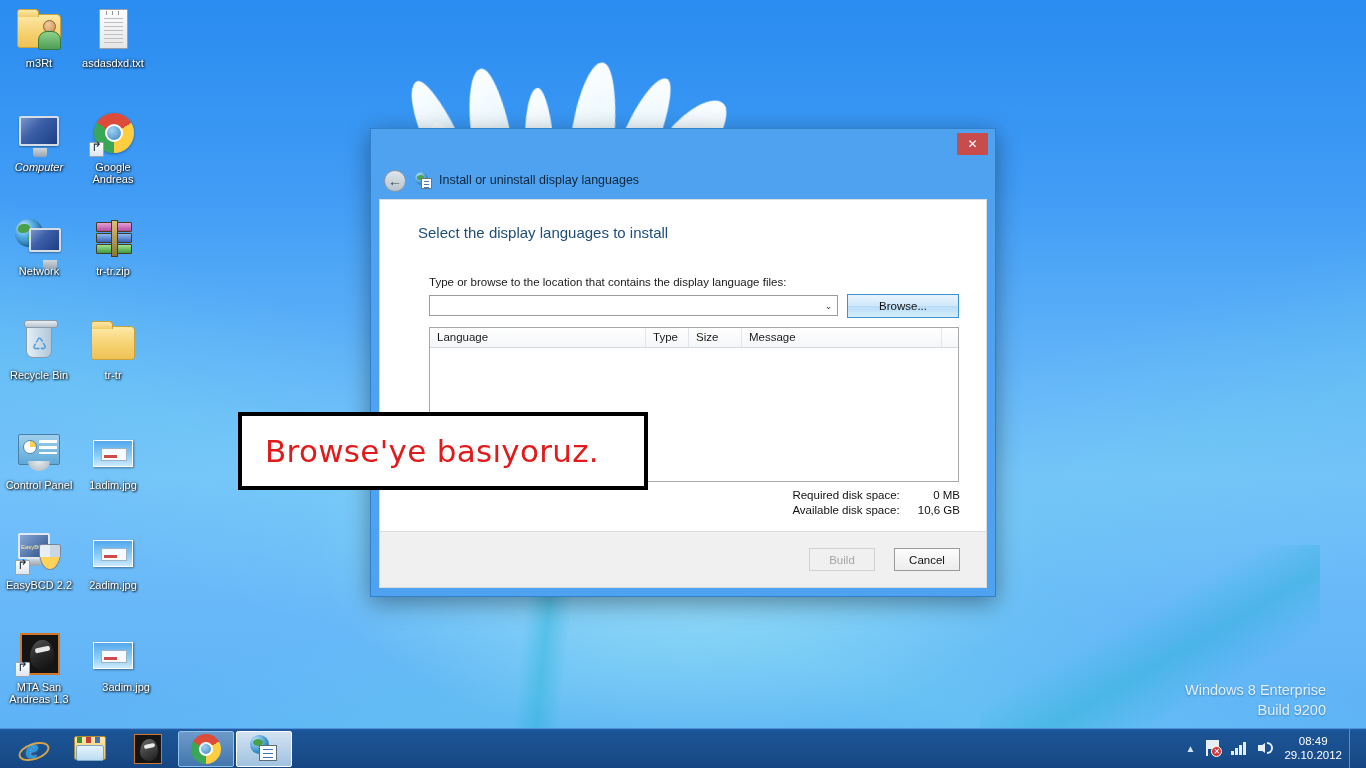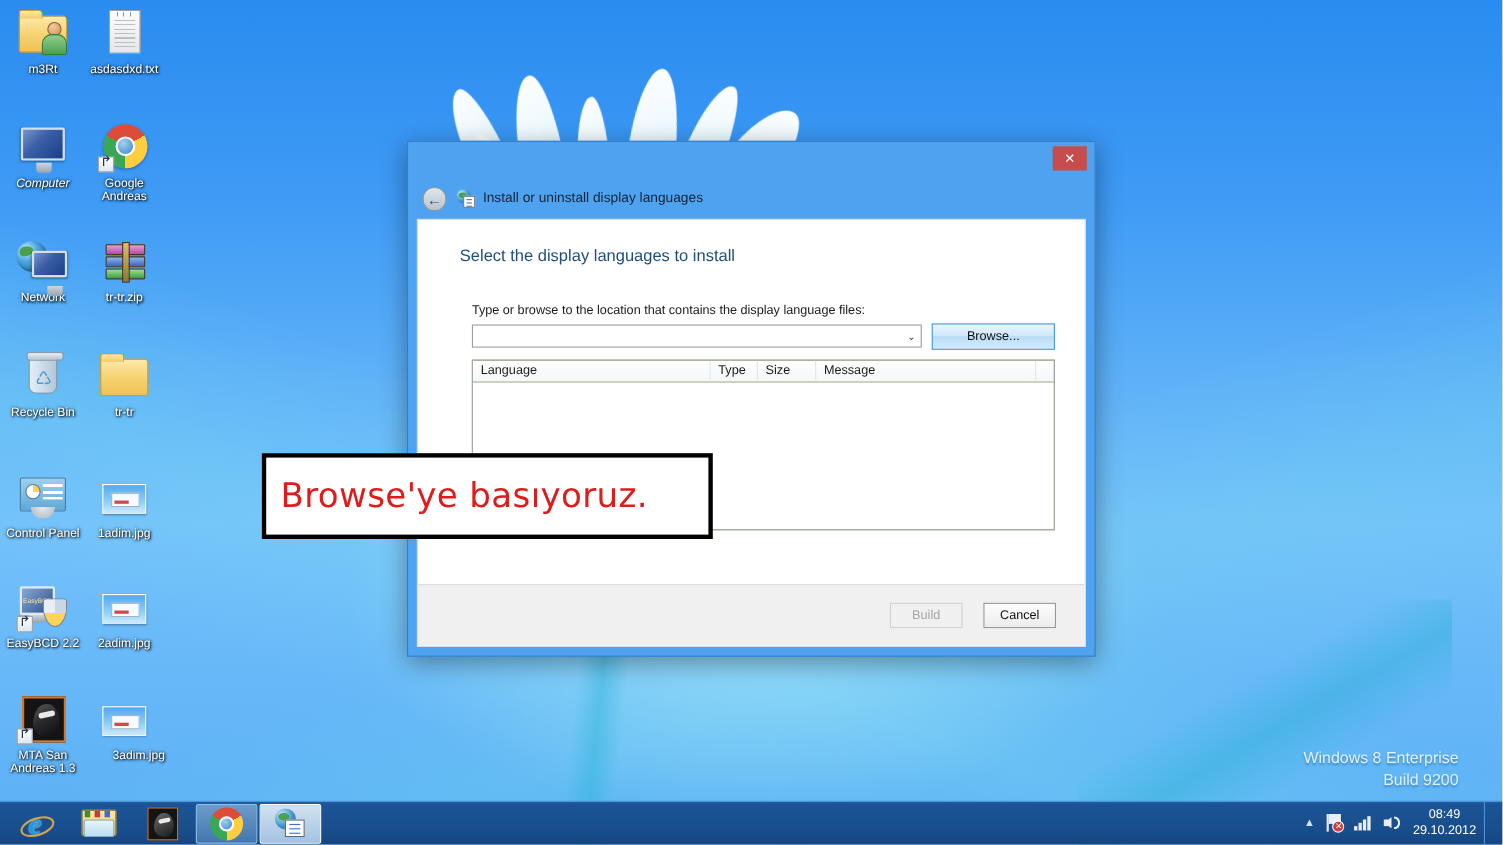--- a/index.html
+++ b/index.html
@@ -507,21 +507,21 @@
   
   #annotation {
     position: absolute;
     left: 238px; top: 412px;
     width: 410px; height: 78px;
     background: #ffffff;
     border: 4px solid #000000;
     display: flex; align-items: center;
   }
   #annotation-text {
-    padding-left: 13px;
+    padding-left: 23px;
     font-family: "DejaVu Sans", sans-serif;
     font-size: 31px;
     color: #e01b1b;
     letter-spacing: .3px;
     white-space: nowrap;
   }
 
   
   #taskbar {
     position: absolute; left: 0; bottom: 0;
@@ -887,20 +887,34 @@
         <div id="list-header">
           <div class="col col-language">Language</div>
           <div class="col col-type">Type</div>
           <div class="col col-size">Size</div>
           <div class="col col-message">Message</div>
           <div class="col col-blank"></div>
         </div>
         <div id="list-rows"></div>
       </div>
 
+      <div id="disk-info">
+        <table>
+          <tbody>
+              <tr>
+            <td class="k">Required disk space:</td>
+            <td class="v">0 MB</td>
+          </tr>
+          <tr>
+            <td class="k">Available disk space:</td>
+            <td class="v">10,6 GB</td>
+          </tr>
+        </tbody>
+          </table>
+      </div>
 
       <div id="dialog-footer">
         <button class="dlg-btn" id="next-button" disabled="">Build</button>
         <button class="dlg-btn" id="cancel-button">Cancel</button>
       </div>
 
     </div>
   </div>
 
   <div id="annotation">

